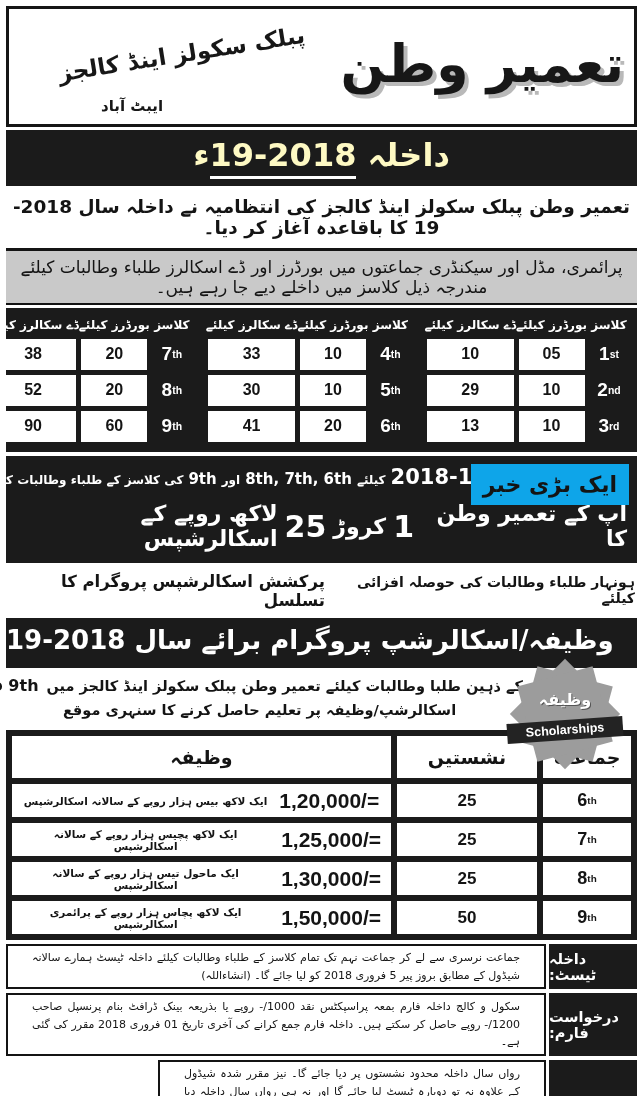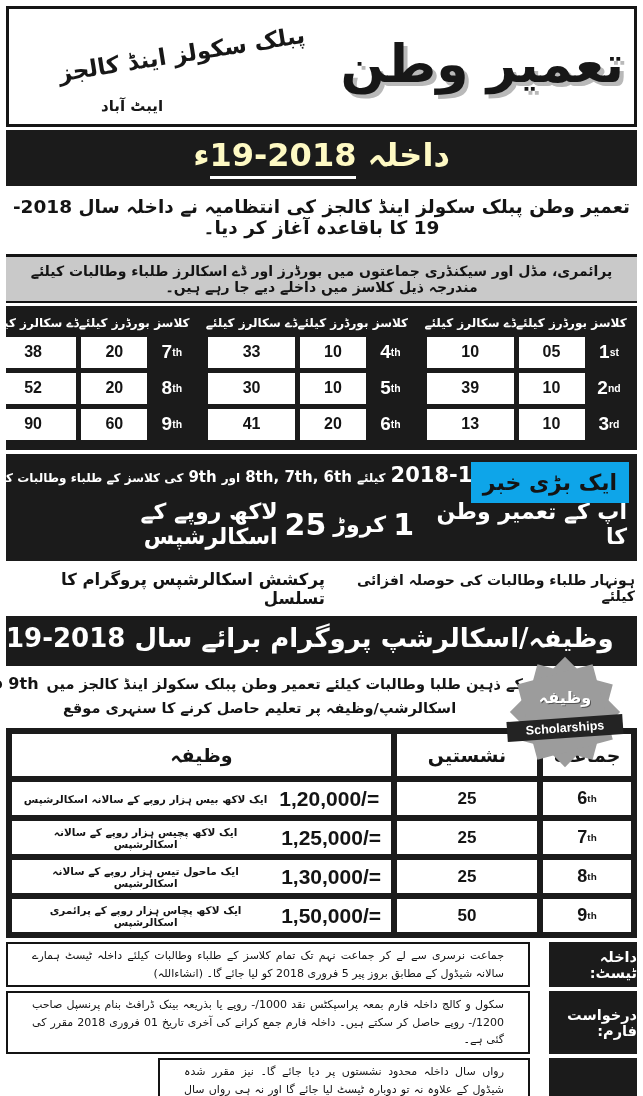--- a/index.html
+++ b/index.html
@@ -35,27 +35,27 @@
   
   .admission-bar {
     margin: 0 6px 3px; background: #1b1b1b; color: #fef9c3; text-align: center;
     padding: 6px 0 12px;
   }
   .adm { direction: rtl; font-size: 32px; font-weight: bold; font-family: "DejaVu Sans", sans-serif; }
   .adm-year { border-bottom: 3px solid #fff; padding-bottom: 2px; }
 
   
   .intro1 {
-    margin: 0 6px; padding: 7px 2px 16px; font-size: 18.5px; font-weight: bold;
+    margin: 0 6px; padding: 7px 2px 10px; font-size: 18.5px; font-weight: bold;
     text-align: center; direction: rtl; font-family: "DejaVu Sans", sans-serif;
   }
   .intro2 {
     margin: 0 6px 3px; background: #c9c9c9; border-top: 3px solid #141414;
-    border-bottom: 2px solid #141414; padding: 6px 2px; font-size: 14px;
-    font-weight: bold; text-align: center; direction: rtl; font-family: "DejaVu Sans", sans-serif;
+    border-bottom: 2px solid #141414; padding: 6px 2px; font-size: 17px;
+    font-weight: normal; text-align: center; direction: rtl; font-family: "DejaVu Sans", sans-serif;
   }
 
   
   .seats {
     margin: 0 6px 4px; background: #1b1b1b; direction: rtl; display: flex;
     gap: 12px; padding: 4px 6px 8px;
   }
   .sg { flex: 1; display: grid; grid-template-columns: 44px 1fr 1fr; }
   .sh {
     color: #fff; font-size: 12px; font-weight: bold; text-align: center;
@@ -155,22 +155,22 @@
   .st-words {
     font-size: 10.5px; font-weight: 600; text-align: center; direction: rtl;
     font-family: "DejaVu Sans", sans-serif;
   }
 
   
   .info-row { margin: 0 6px 4px; direction: rtl; display: flex; align-items: stretch; }
   .info-label {
     background: #1b1b1b; color: #fff; width: 88px; min-width: 88px;
     display: flex; align-items: center; justify-content: center;
-    font-size: 14.5px; font-weight: bold; margin-left: 19px; direction: rtl;
-    font-family: "DejaVu Sans", sans-serif; text-align: right;
+    font-size: 14.5px; font-weight: bold; margin-left: 3px; direction: rtl;
+    font-family: "DejaVu Sans", sans-serif; text-align: left;
   }
   .info-text {
     flex: 1; border: 2px solid #141414; background: #fff; padding: 3px 24px;
     font-size: 11px; line-height: 1.6; text-align: justify; direction: rtl;
     font-weight: 500; font-family: "DejaVu Sans", sans-serif;
   }
   .sig-block {
     width: 152px; min-width: 152px; display: flex; flex-direction: column;
     justify-content: flex-end; align-items: center; padding: 0 8px 2px;
   }
@@ -208,21 +208,21 @@
           <span>1</span>
           <sup>st</sup>
         </div>
       <div class="sc-num">05</div>
       <div class="sc-num">10</div>
       <div class="sc-class">
           <span>2</span>
           <sup>nd</sup>
         </div>
       <div class="sc-num">10</div>
-      <div class="sc-num">39</div>
+      <div class="sc-num">29</div>
       <div class="sc-class">
           <span>3</span>
           <sup>rd</sup>
         </div>
       <div class="sc-num">10</div>
       <div class="sc-num">13</div>
     </div>
 
     <div class="sg">
       <div class="sh">کلاسز</div>

